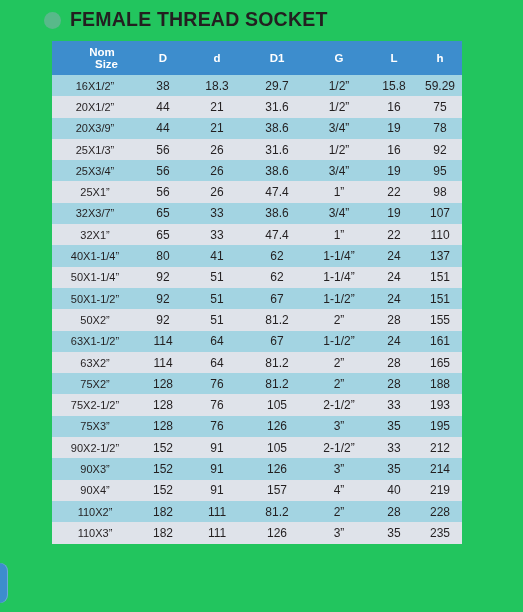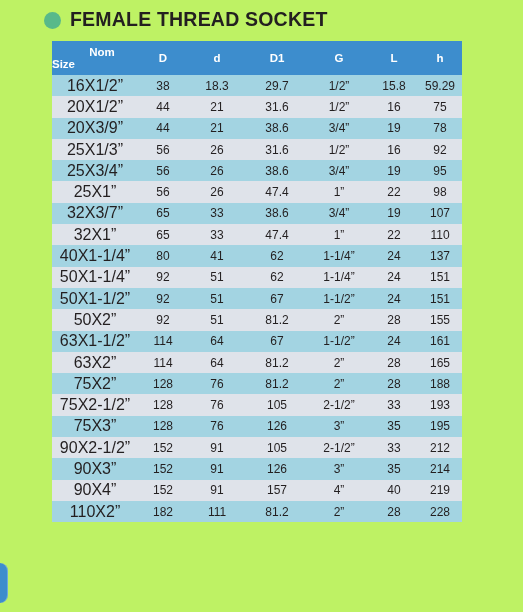--- a/index.html
+++ b/index.html
@@ -14,21 +14,21 @@
     font-family: "Liberation Sans", sans-serif;
     overflow: hidden;
     position: relative;
   }
 
   
   .page {
     position: relative;
     width: 523px;
     height: 612px;
-    background: #bef264;
+    background: #22c55e;
   }
 
   
   .edge-tab {
     position: absolute;
     left: -8px;
     top: 563px;
     width: 16px;
     height: 40px;
     background: #3d8dcd;
@@ -104,37 +104,37 @@
     font-size: 11.5px;
     font-weight: bold;
   }
   .nom-line1 {
     display: block;
     text-align: center;
     padding-left: 14px;
   }
   .nom-line2 {
     display: block;
-    text-align: left;
+    text-align: right;
     padding-right: 20px;
   }
 
   tbody td {
     height: 21.3px;
     padding: 0;
     font-size: 12px;
     color: #231f20;
     text-align: center;
     vertical-align: middle;
     border: 0;
     white-space: nowrap;
   }
   tbody tr.row-blue td { background: #a3d4e2; }
   tbody tr.row-gray td { background: #dfe3ea; }
-  tbody td.nom-cell { font-size: 16px; }
+  tbody td.nom-cell { font-size: 11px; }
 </style>
 </head>
 <body>
 
 <div class="page">
 
   <div class="edge-tab"></div>
 
   <div class="title-row">
     <span class="title-bullet"></span>
@@ -351,17 +351,26 @@
           </tr>
           <tr class="row-blue">
             <td class="nom-cell">110X2”</td>
             <td>182</td>
             <td>111</td>
             <td>81.2</td>
             <td>2”</td>
             <td>28</td>
             <td>228</td>
           </tr>
+          <tr class="row-gray">
+            <td class="nom-cell">110X3”</td>
+            <td>182</td>
+            <td>111</td>
+            <td>126</td>
+            <td>3”</td>
+            <td>35</td>
+            <td>235</td>
+          </tr>
         </tbody>
     </table>
   </div>
 
 </div>
 
 </body></html>

